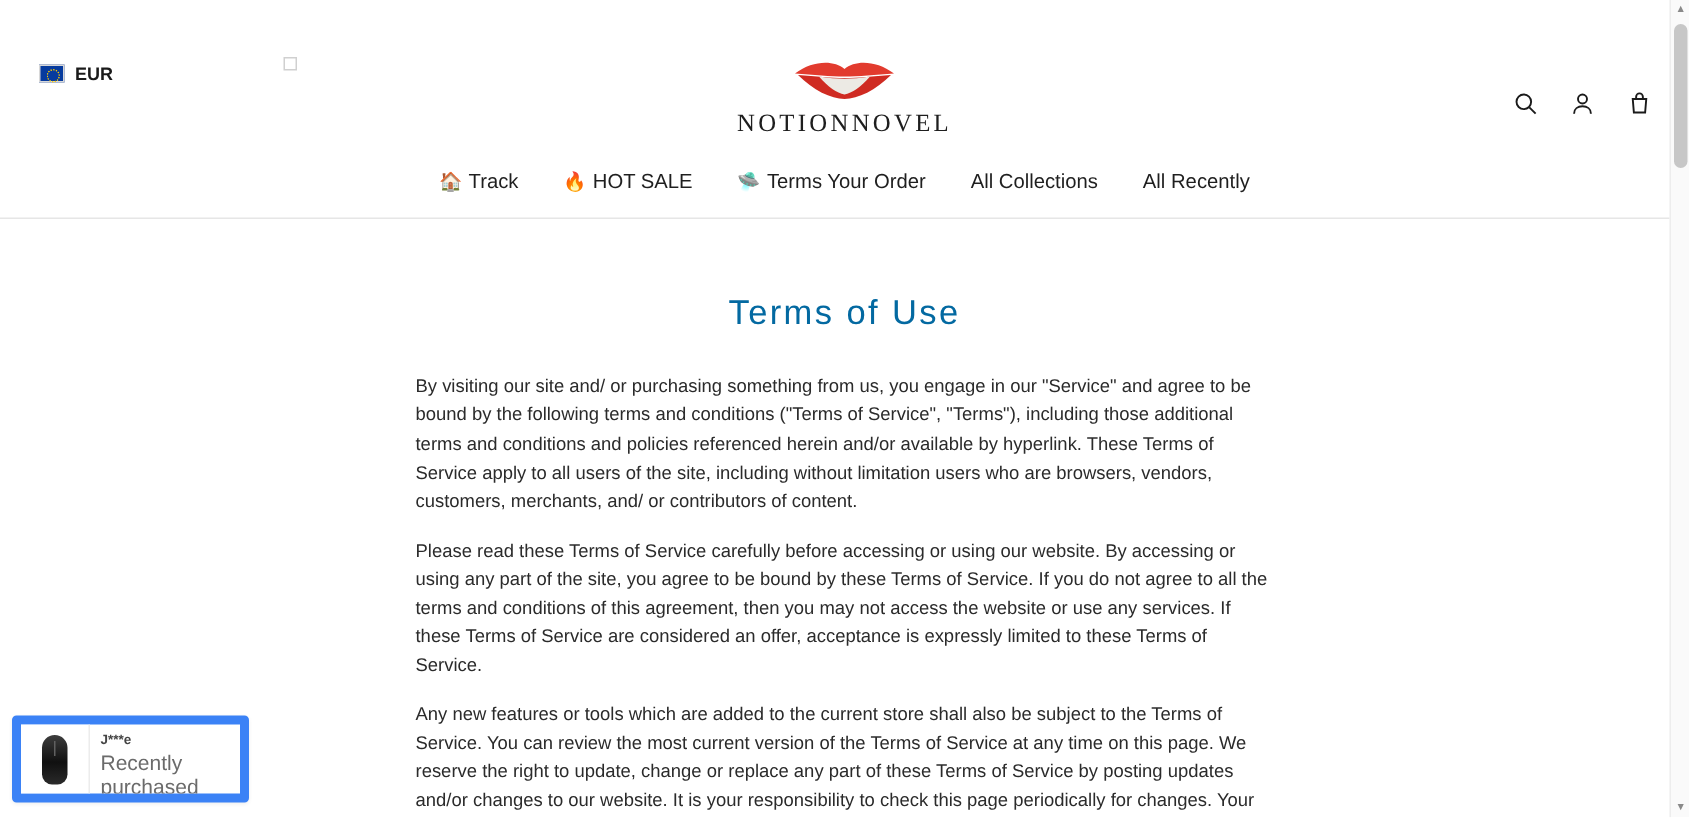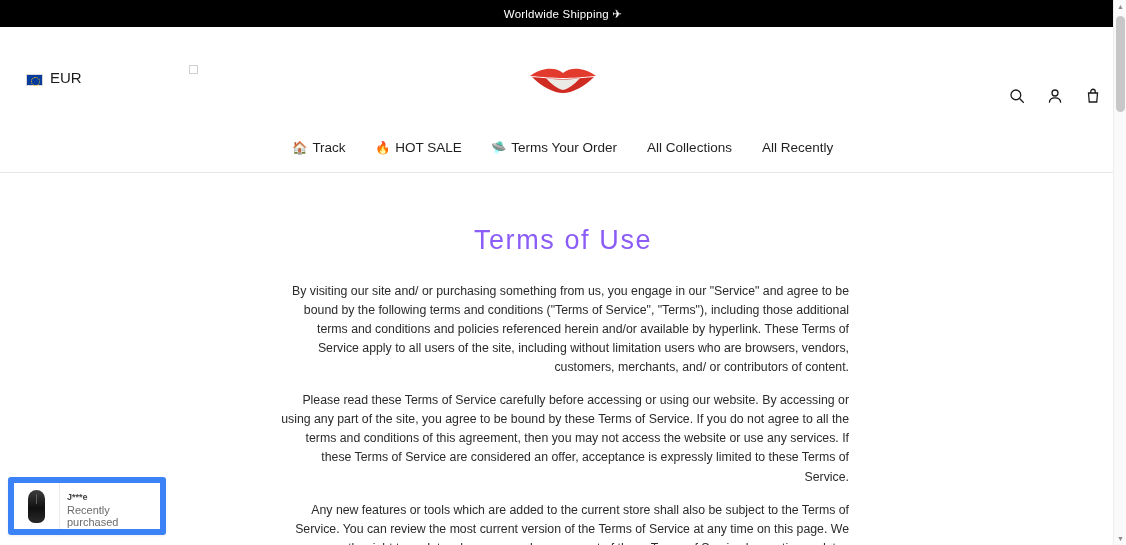--- a/index.html
+++ b/index.html
@@ -34,24 +34,25 @@
     position: relative;
     height: 96px;
     background: #fff;
     display: flex;
     align-items: center;
   }
   .currency {
     position: absolute;
     left: 26px; top: 42px;
     display: flex;
-    align-items: flex-end;
+    align-items: center;
     gap: 7px;
-    font-size: 15px;
+    font-size: 12px;
     color: #1a1a1a;
+    font-weight: bold;
   }
   .flag-eu {
     width: 17px; height: 12px;
     background: #063b9e;
     position: relative;
     border: 1px solid #d8d8d8;
     display: inline-block;
   }
   .flag-eu::after {
     content: "";
@@ -123,41 +124,41 @@
     gap: 4px;
   }
   .nav-item .emoji { font-size: 12.5px; }
 
   
   .content {
     padding-top: 34px;
   }
   .page-title {
     text-align: center;
-    font-size: 27px;
+    font-size: 23px;
     letter-spacing: 1.6px;
-    color: #8b5cf6;
+    color: #0369a1;
     font-weight: 400;
     font-family: "Liberation Sans", sans-serif;
     margin-bottom: 26px;
   }
   .article {
     width: 572px;
     margin: 0 auto;
     color: #2b2b2b;
     font-size: 12.3px;
     line-height: 1.55;
   }
   .article .heading {
     margin: 0 0 12px 0;
     letter-spacing: .3px;
   }
   .article p {
     margin: 0 0 14px 0;
-    text-align: right;
+    text-align: left;
   }
 
   
   .toast {
     position: absolute;
     left: 8px;
     bottom: 10px;
     width: 158px;
     height: 58px;
     background: #ffffff;
@@ -213,21 +214,21 @@
     background: #e02020;
     flex: 0 0 auto;
   }
   .toast-user {
     font-size: 9px;
     color: #444;
     margin-bottom: 2px;
     font-weight: bold;
   }
   .toast-meta {
-    font-size: 11px;
+    font-size: 14px;
     color: #6b6b6b;
   }
 
   
   .scrollbar {
     position: absolute;
     right: 0; top: 0;
     width: 13px; height: 545px;
     background: #fafafa;
     border-left: 1px solid #ededed;
@@ -246,41 +247,39 @@
     width: 9px; height: 96px;
     background: #c7c7c7;
     border-radius: 5px;
   }
 </style>
 </head>
 <body>
 
 <div class="page">
 
-  <div class="announce">
-    <span>Worldwide Shipping ✈</span>
-  </div>
 
   <div class="header">
 
     <div class="currency">
       <span class="flag-eu"></span>
       <span>EUR</span>
     </div>
 
     <div class="ghost-box"></div>
 
     <div class="logo-wrap">
       <div class="logo-mark">
         <svg width="74" height="30" viewBox="0 0 74 30" aria-hidden="true">
           <path d="M4 11 C16 2, 30 2, 37 8 C44 2, 58 2, 70 11 C58 12, 46 13, 37 13 C28 13, 16 12, 4 11 Z" fill="#e23b2e"></path>
           <path d="M6 12 C18 13, 28 14, 37 14 C46 14, 56 13, 68 12 C58 22, 46 28, 37 28 C28 28, 16 22, 6 12 Z" fill="#cf2b22"></path>
           <path d="M20 13 C26 20, 32 24, 37 25 C42 24, 48 20, 54 13 C48 14, 42 14.5, 37 14.5 C32 14.5, 26 14, 20 13 Z" fill="#eceae4"></path>
         </svg>
       </div>
+      <div class="logo-name">NOTIONNOVEL</div>
     </div>
 
     <div class="header-icons">
       <div class="icon-btn">
         <svg width="18" height="18" viewBox="0 0 24 24" fill="none" stroke="#1a1a1a" stroke-width="1.7">
           <circle cx="10.5" cy="10.5" r="6.5"></circle>
             <line x1="15.4" y1="15.4" x2="21" y2="21"></line>
         </svg>
       </div>
       <div class="icon-btn">

